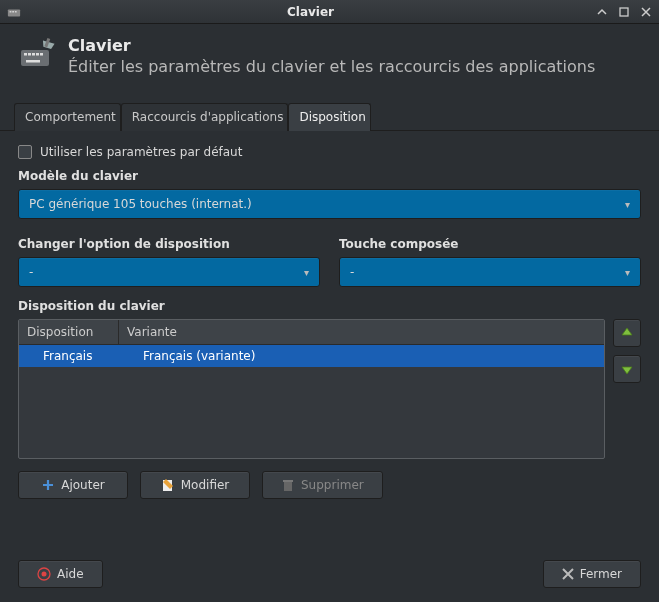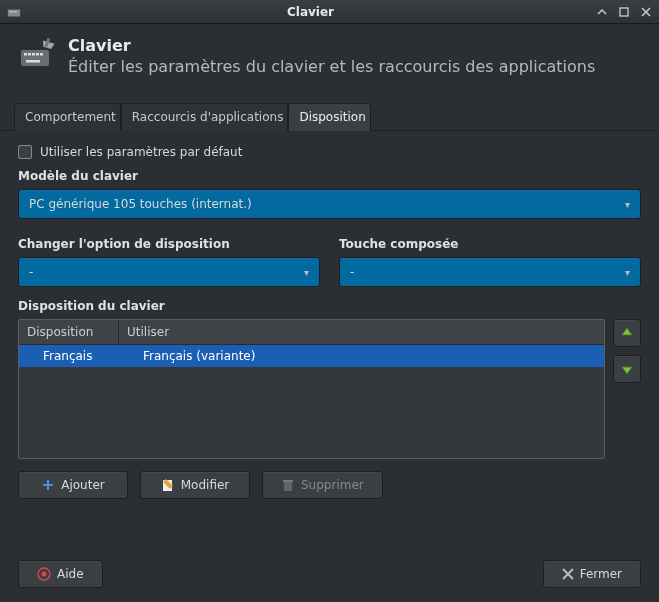--- a/index.html
+++ b/index.html
@@ -206,21 +206,21 @@
         <span class="chevron">▾</span>
       </div>
     </div>
   </div>
 
   <div class="section-label" style="margin-top:12px">Disposition du clavier</div>
   <div class="table-wrap">
     <div class="table">
       <div class="thead">
         <div class="th">Disposition</div>
-        <div class="th">Utiliser</div>
+        <div class="th">Variante</div>
       </div>
       <div class="tr selected">
         <div class="td">Français</div>
         <div class="td">Français (variante)</div>
       </div>
     </div>
     <div class="sidebtns">
       <div class="iconbtn">
         <svg width="16" height="16" viewBox="0 0 16 16">
             <path d="M8 3 L13 10 L3 10 Z" fill="#7fbf3f" stroke="#4a7a1a" stroke-width="0.8"></path>

